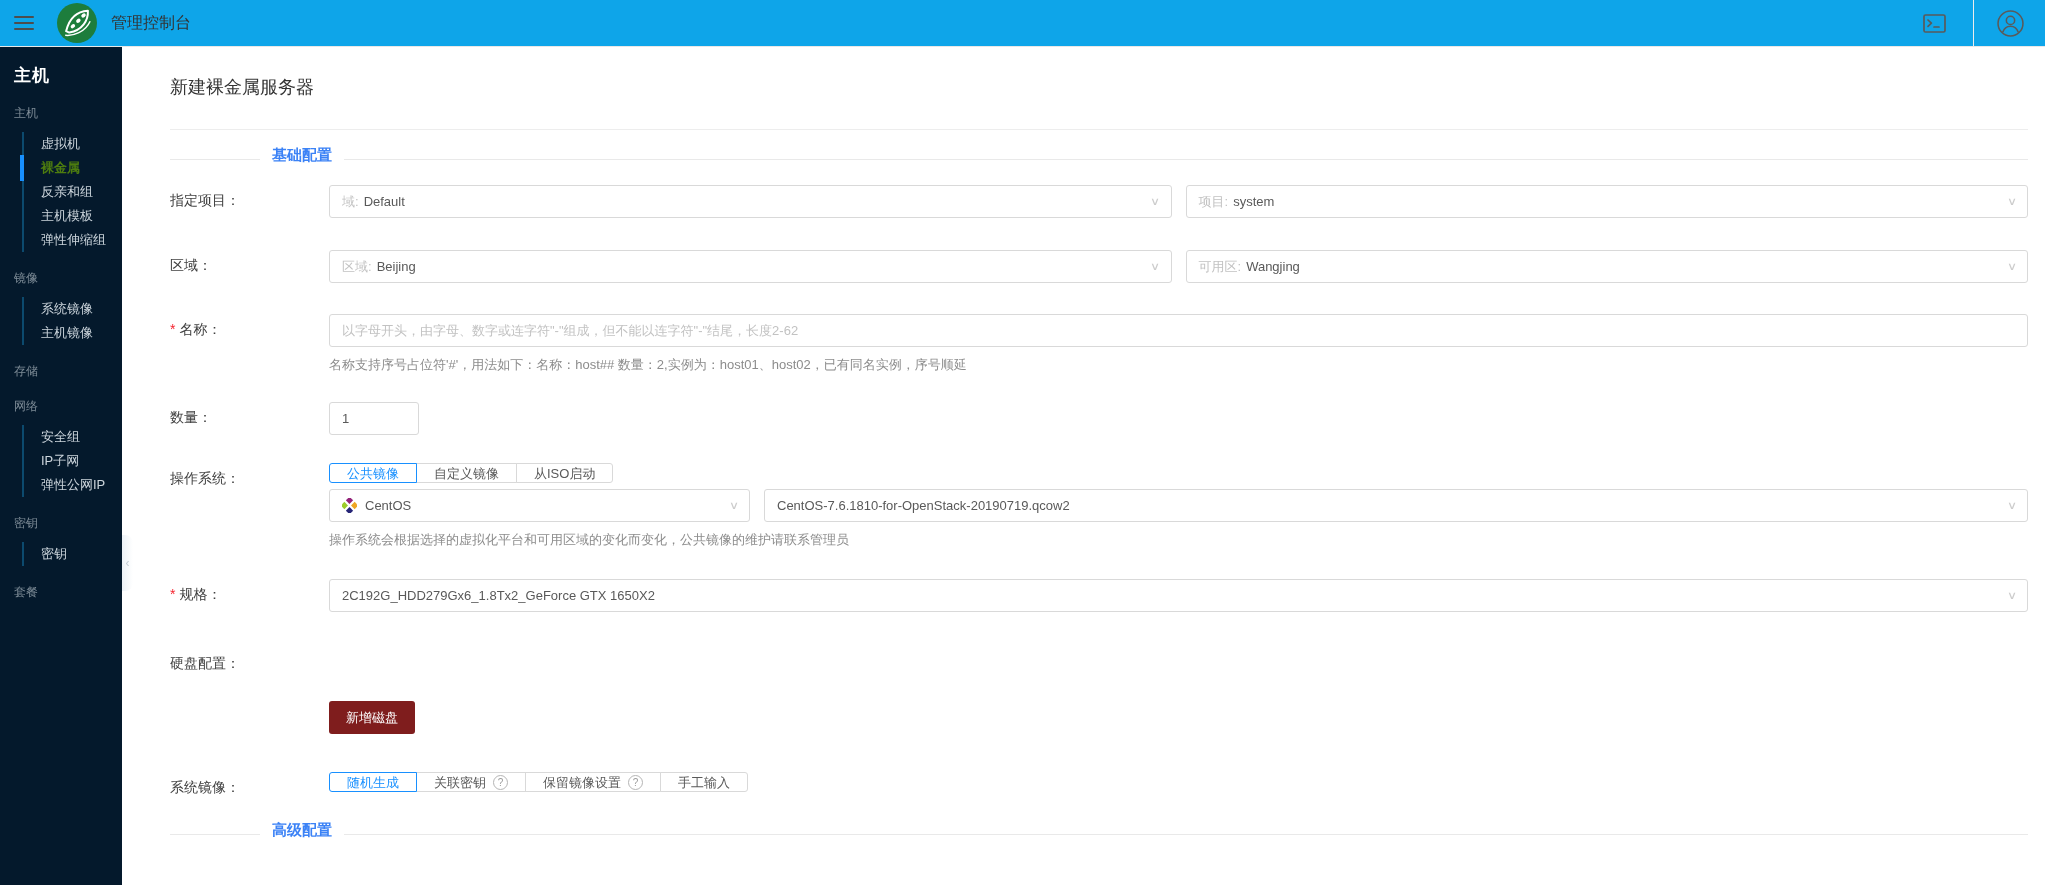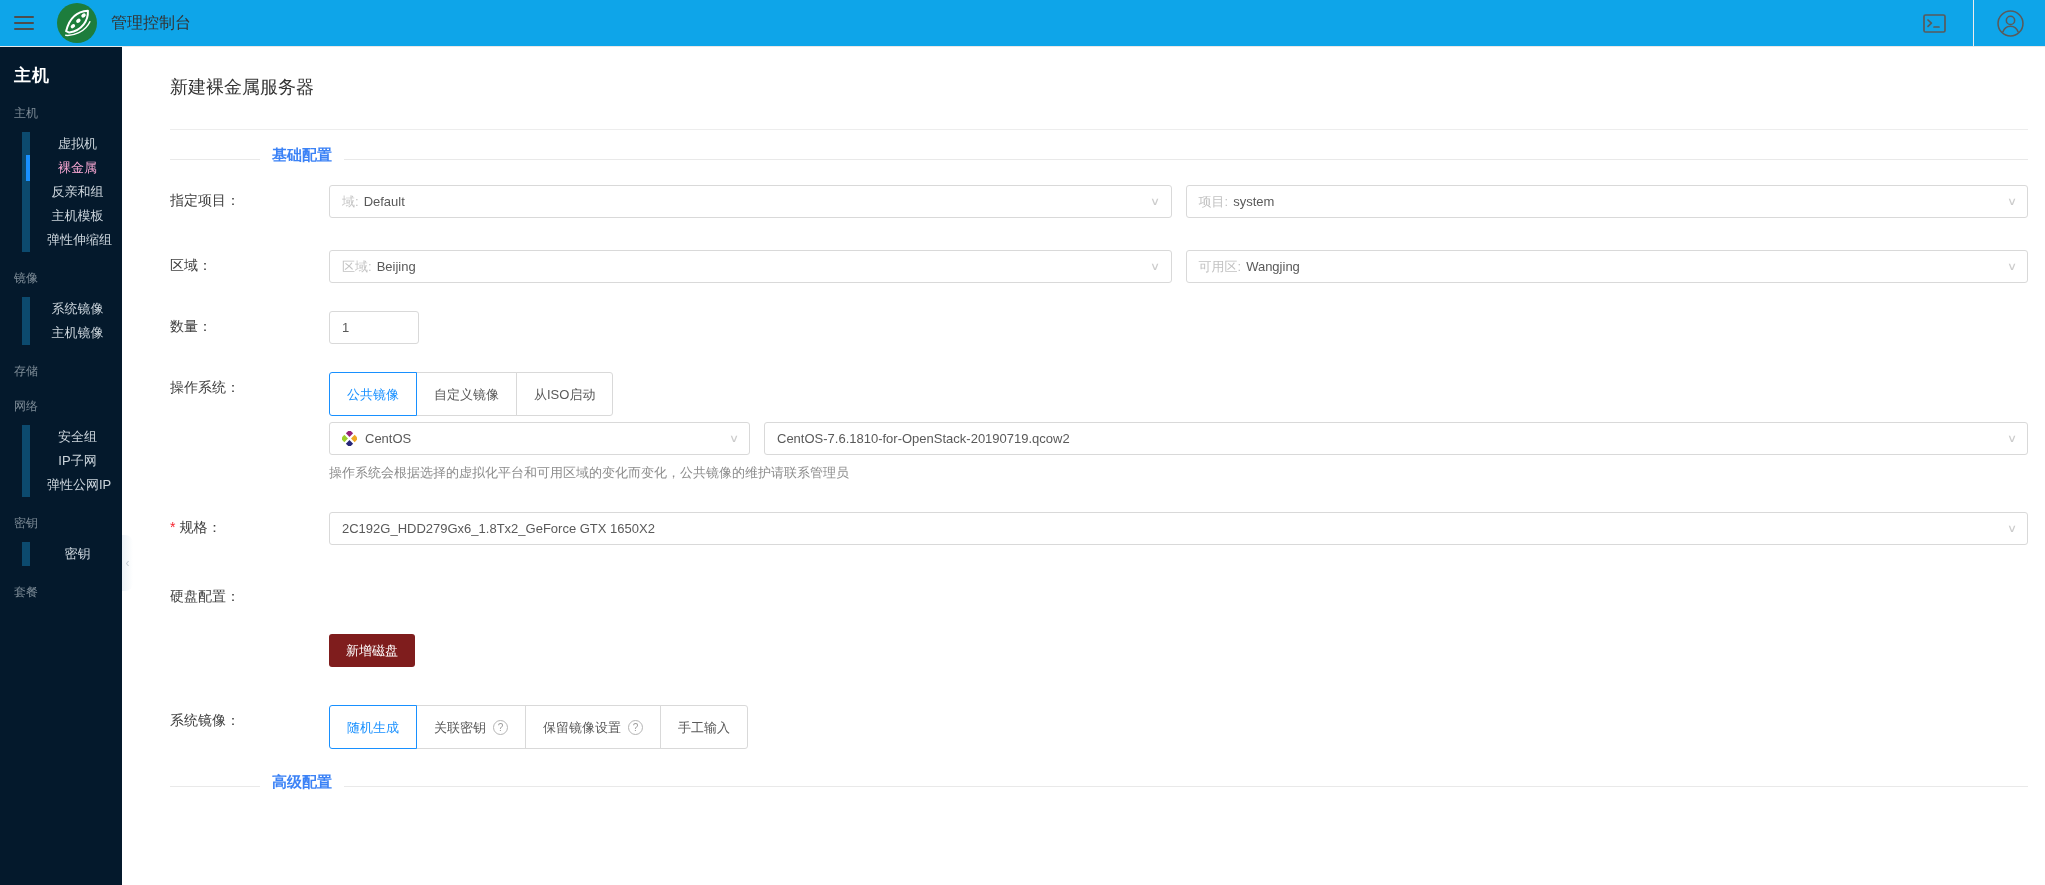--- a/index.html
+++ b/index.html
@@ -16,24 +16,24 @@
   .topbar-right { margin-left:auto; display:flex; align-items:center; height:100%; }
   .term-btn { margin-right:27px; cursor:pointer; display:flex; align-items:center; }
   .topbar-sep { width:1px; height:100%; background:#ececec; }
   .avatar-btn { margin:0 21px 0 23px; cursor:pointer; display:flex; align-items:center; }
 
   
   .layout { display:flex; height:838px; }
   .sidebar { width:122px; flex:none; background:#04192c; overflow:hidden; }
   .sb-title { color:#fff; font-size:17px; font-weight:700; padding:17px 0 0 14px; letter-spacing:1px; }
   .sb-group-label { color:#7e8c97; font-size:12px; padding-left:14px; margin-top:18px; }
-  .sb-items { margin:10px 14px 0 22px; border-left:8px solid #0c4a6e;text-align:center; }
+  .sb-items { margin:10px 14px 0 22px; border-left:2px solid #0c4a6e; }
   .sb-item { position:relative; color:#ccd5dc; font-size:13px; line-height:24px;
     padding-left:17px; cursor:pointer; white-space:nowrap; }
-  .sb-item.active { color:#f9a8d4; font-weight:400; }
+  .sb-item.active { color:#4d7c0f; font-weight:700; }
   .sb-item.active::before { content:""; position:absolute; left:-4px; top:-1px; bottom:-1px;
     width:4px; background:#1890ff; }
 
   .content { flex:1; background:#fff; padding:0 17px 0 48px; position:relative; overflow:hidden; }
   .collapse-handle { position:absolute; left:0; top:488px; width:11px; height:56px;
     background:linear-gradient(to right,#edf2f7,rgba(255,255,255,0)); border-radius:0 8px 8px 0;
     display:flex; align-items:center; justify-content:center; color:#c4cdd4; font-size:12px; cursor:pointer; }
 
   .page-title { margin-top:28px; font-size:18px; font-weight:500; color:#333; line-height:24px; }
   .title-divider { height:1px; background:#ededed; margin-top:30px; }
@@ -61,21 +61,21 @@
   .grow { flex:1; }
 
   .txt-input { width:100%; height:33px; border:1px solid #d9d9d9; border-radius:3px;
     padding:0 12px; font-size:13px; color:#595959; outline:none;
     font-family:"Liberation Sans","DejaVu Sans",sans-serif; }
   .txt-input::placeholder { color:#c2c2c2; }
   .count-input { width:90px; }
   .help-text { font-size:13px; color:#8c8c8c; margin-top:9px; line-height:18px; }
 
   .tabgroup { display:inline-flex; }
-  .tab { height:44px; line-height:31px; padding:0 17px; border:1px solid #d9d9d9;
+  .tab { height:20px; line-height:31px; padding:0 17px; border:1px solid #d9d9d9;
     background:#fff; font-size:13px; color:#595959; cursor:pointer; margin-left:-1px;
     display:flex; align-items:center; position:relative; white-space:nowrap; }
   .tab:first-child { margin-left:0; border-radius:3px 0 0 3px; }
   .tab:last-child { border-radius:0 3px 3px 0; }
   .tab.active { color:#1890ff; border-color:#1890ff; z-index:1; }
   .qicon { width:15px; height:15px; border:1px solid #b5b5b5; border-radius:50%;
     color:#9b9b9b; font-size:10px; line-height:13px; text-align:center; margin-left:7px; flex:none; }
 
   .btn-primary { background:#7f1d1d; color:#fff; border:none; border-radius:3px;
     height:33px; padding:0 17px; font-size:13px; cursor:pointer;
@@ -202,20 +202,29 @@
           <span class="chev">∨</span>
         </div>
         <div class="sel grow">
           <span class="prefix">可用区:</span>
           <span class="value">Wangjing</span>
           <span class="chev">∨</span>
         </div>
       </div>
     </div>
 
+    <div class="frow mt-r3">
+      <div class="frow-label">
+        <span class="req">*</span><span>名称：</span>
+      </div>
+      <div class="fctl">
+        <input class="txt-input" type="text" placeholder="以字母开头，由字母、数字或连字符&quot;-&quot;组成，但不能以连字符&quot;-&quot;结尾，长度2-62" style="">
+        <div class="help-text">名称支持序号占位符'#'，用法如下：名称：host## 数量：2,实例为：host01、host02，已有同名实例，序号顺延</div>
+      </div>
+    </div>
 
     <div class="frow mt-r4">
       <div class="frow-label">数量：</div>
       <div class="fctl">
         <input class="txt-input count-input" type="text" value="1" style="">
       </div>
     </div>
 
     <div class="frow mt-r5">
       <div class="frow-label">操作系统：</div>

